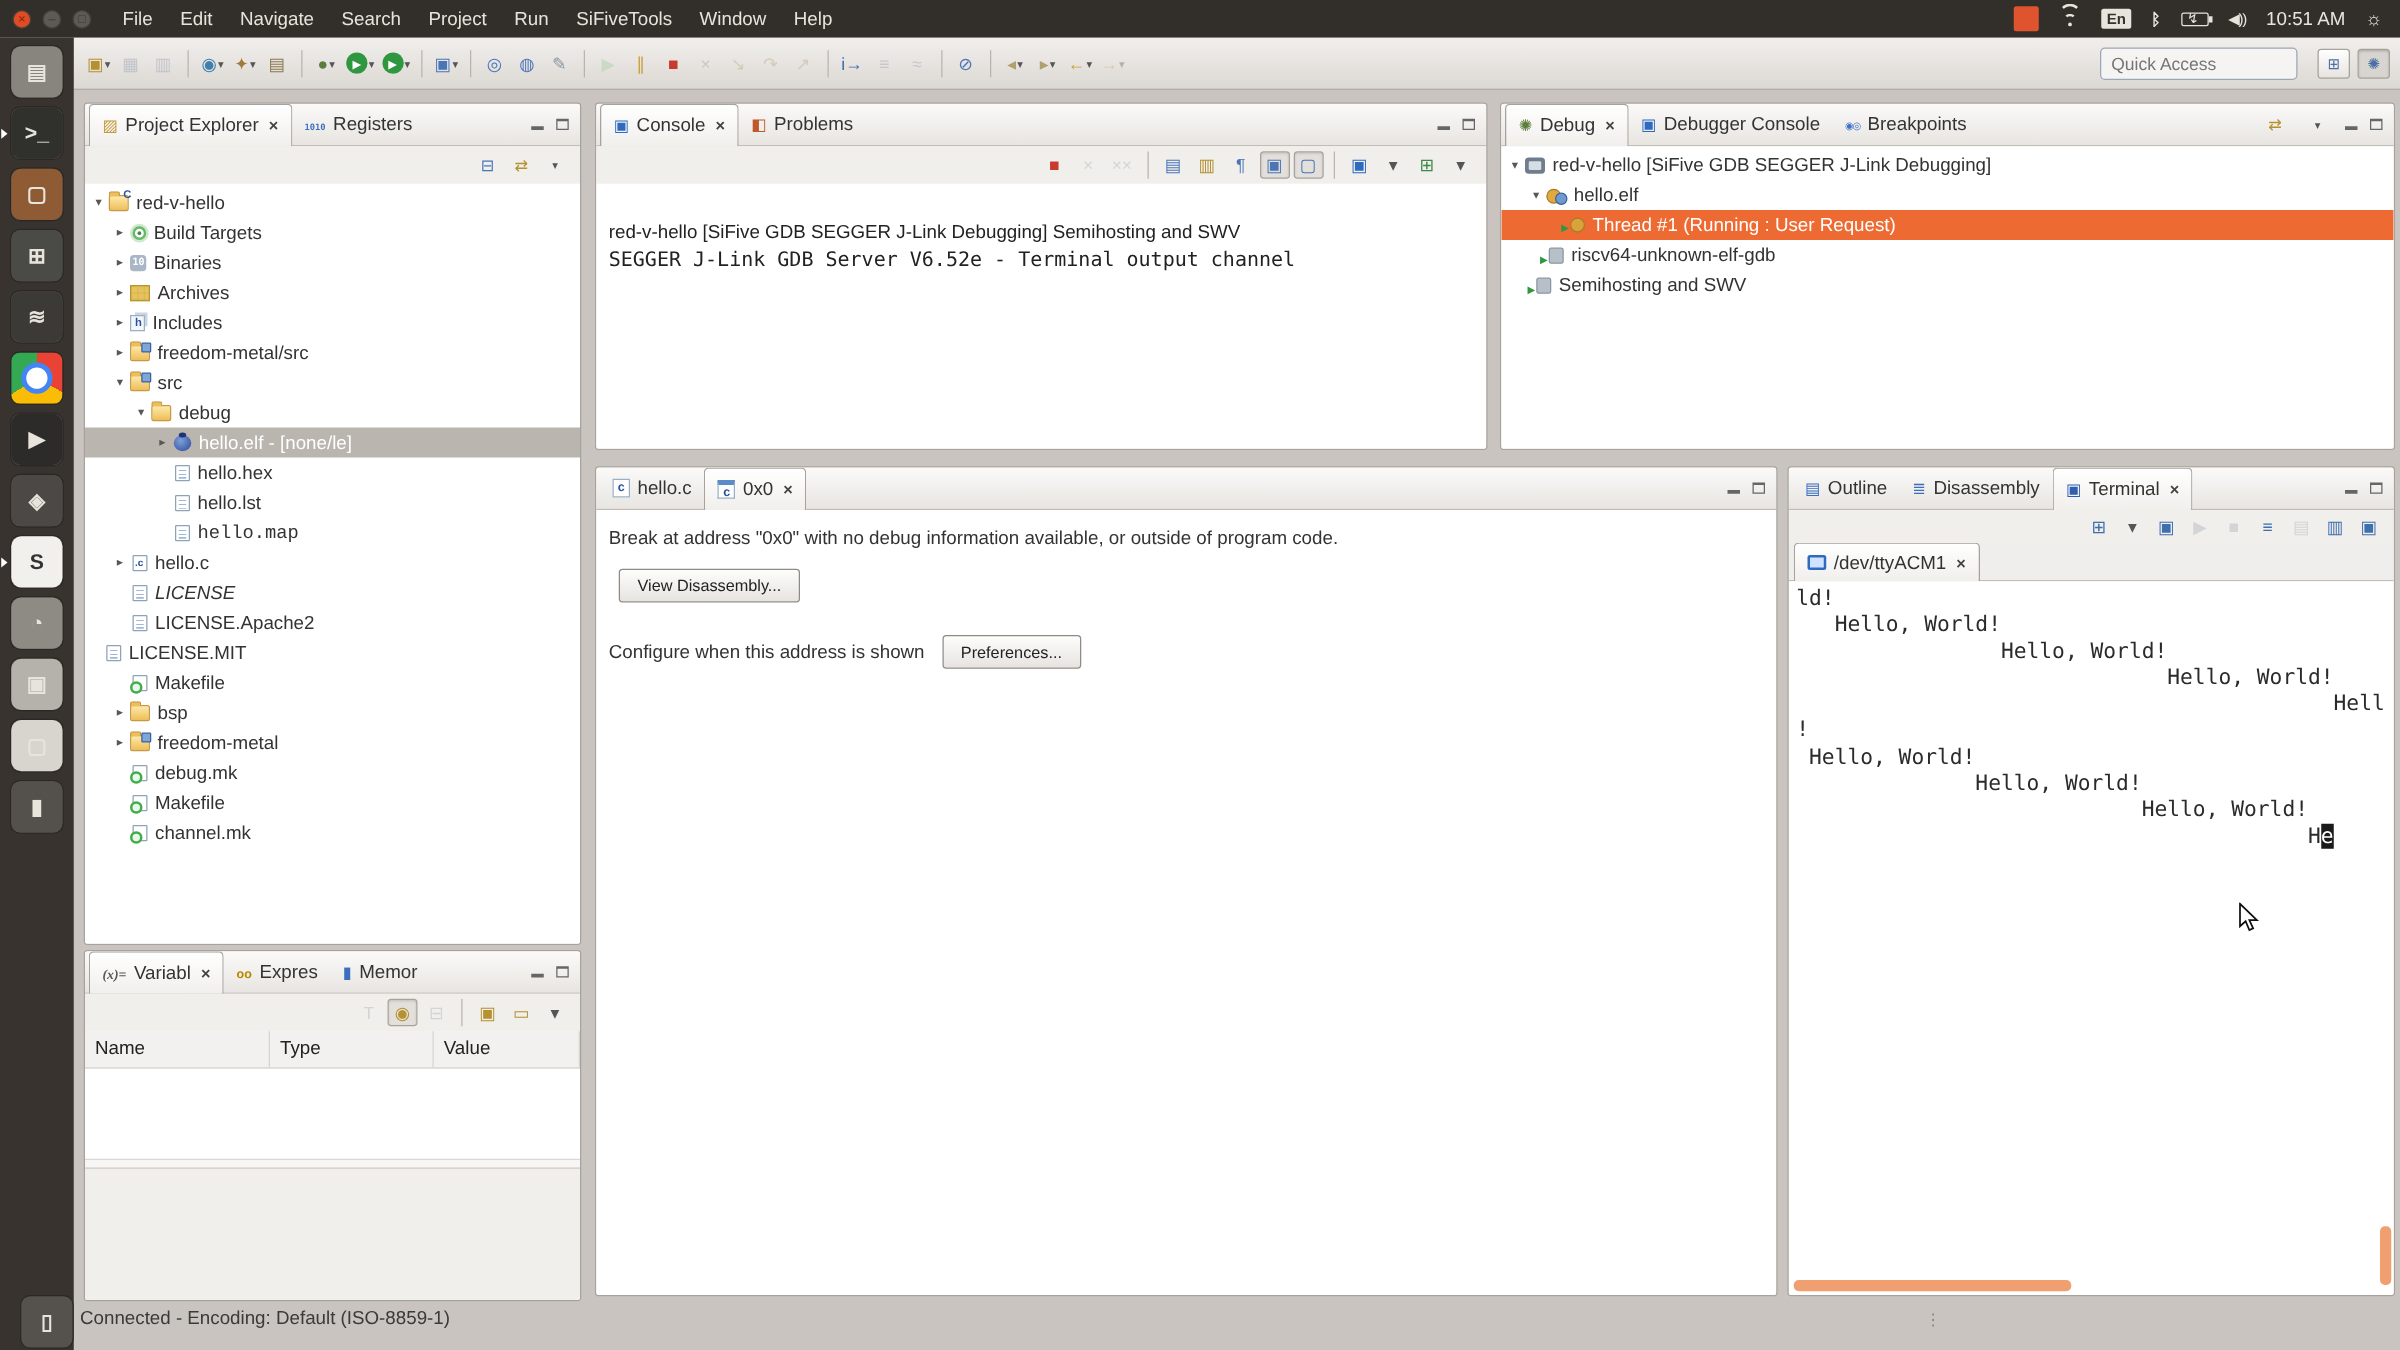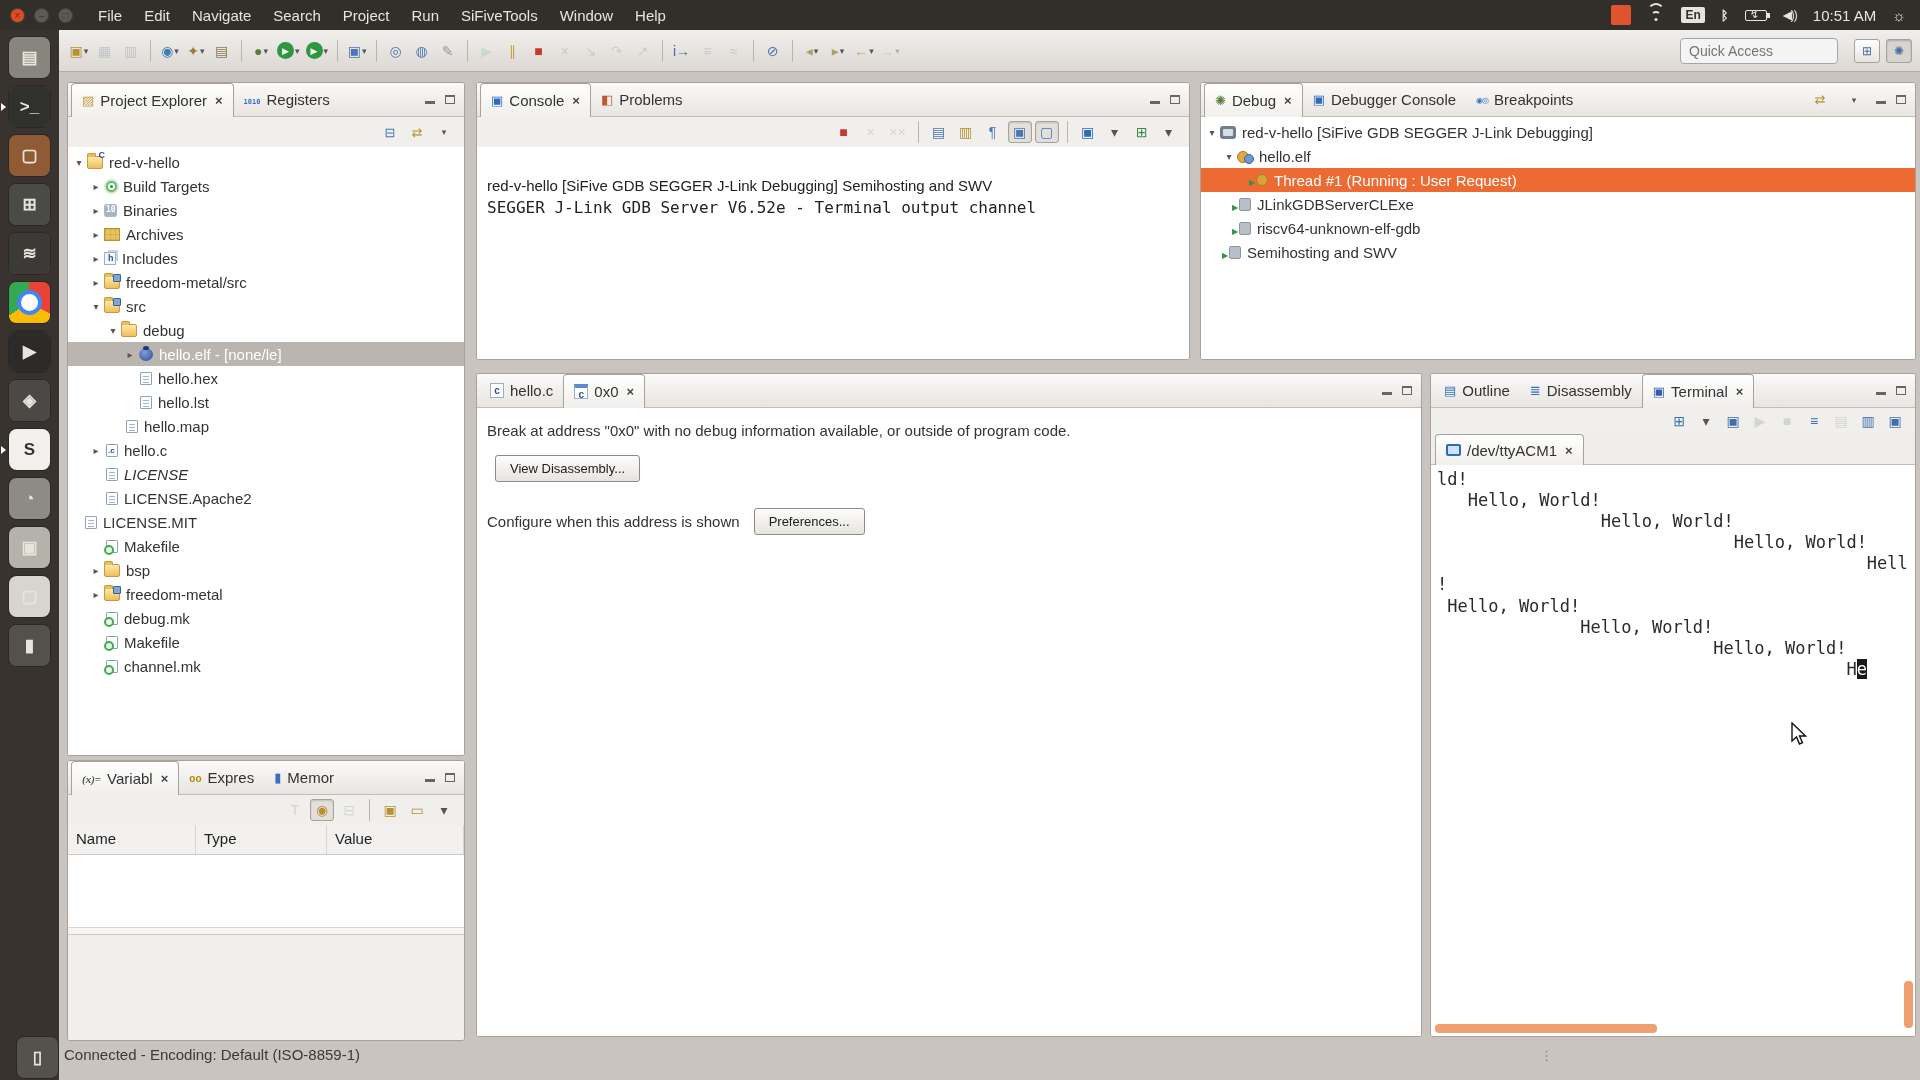--- a/index.html
+++ b/index.html
@@ -552,21 +552,21 @@
       <div class="trow" style="padding-left: 55px;">
         <span class="arrow"></span>
         <span class="ic ic-file"></span>
         <span class="lbl">hello.hex</span>
       </div>
       <div class="trow" style="padding-left: 55px;">
         <span class="arrow"></span>
         <span class="ic ic-file"></span>
         <span class="lbl">hello.lst</span>
       </div>
-      <div class="trow" style="padding-left: 41px;">
+      <div class="trow" style="padding-left: 55px; font-family: Liberation Mono, monospace;">
         <span class="arrow"></span>
         <span class="ic ic-file"></span>
         <span class="lbl">hello.map</span>
       </div>
       <div class="trow" style="padding-left: 21px;">
         <span class="arrow">▸</span>
         <span class="ic ic-cfile"></span>
         <span class="lbl">hello.c</span>
       </div>
       <div class="trow" style="padding-left: 21px; font-style: italic;">
@@ -737,25 +737,20 @@
         <span class="lbl">hello.elf</span>
       </div>
       <div class="trow selected-orange" style="padding-left: 38px;">
         <span class="arrow"></span>
         <span class="ic ic-thread"></span>
         <span class="lbl">Thread #1 (Running : User Request)</span>
       </div>
       <div class="trow" style="padding-left: 21px;">
         <span class="arrow"></span>
         <span class="ic ic-process"></span>
-        <span class="lbl">JLinkGDBServerCLExe</span>
-      </div>
-      <div class="trow" style="padding-left: 21px;">
-        <span class="arrow"></span>
-        <span class="ic ic-process"></span>
         <span class="lbl">riscv64-unknown-elf-gdb</span>
       </div>
       <div class="trow" style="padding-left: 11px;">
         <span class="arrow"></span>
         <span class="ic ic-process"></span>
         <span class="lbl">Semihosting and SWV</span>
       </div>
     </div>
 </div>
 
@@ -913,21 +908,21 @@
         <i class="tg" style="color: rgb(181, 145, 47);">▣</i>
       </span>
       <span class="tbtn">
         <i class="tg" style="color: rgb(181, 145, 47);">▭</i>
       </span>
       <span class="tbtn">
         <i class="tg" style="color: rgb(85, 85, 85);">▾</i>
       </span>
     </div>
   <div id="vhead">
-    <span class="col" style="width:128px">Name</span>
+    <span class="col" style="width:148px">Name</span>
     <span class="col" style="width:131px">Type</span>
     <span class="col" style="flex:1">Value</span>
   </div>
   <div id="vrows"></div>
   <div id="vdetail"></div>
 </div>
 
 <div id="statusbar">Connected - Encoding: Default (ISO-8859-1)</div>
 <div id="gripper">⋮</div>
 

